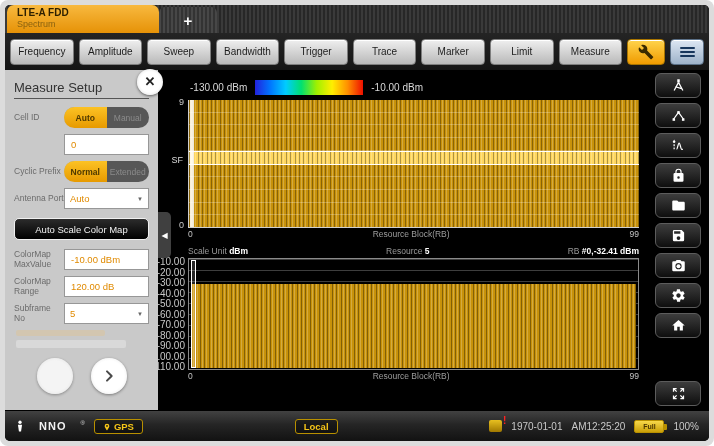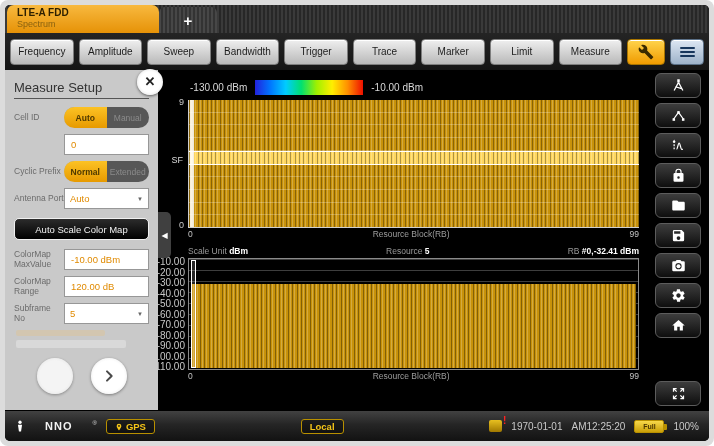--- a/index.html
+++ b/index.html
@@ -89,21 +89,21 @@
   .lc-mark{position:absolute;left:2px;top:1px;bottom:1px;width:5px;border:1px solid #fff;background:rgba(255,255,255,.15);}
 
   
   .sidebar{width:62px;flex:0 0 62px;background:#000;display:flex;flex-direction:column;align-items:center;padding:3px 0 4px 0;gap:5px;}
   .sbtn{width:46px;height:25px;flex:0 0 25px;background:linear-gradient(#3d3d3d,#0e0e0e);border:1px solid #5c5c5c;border-radius:6px;display:flex;align-items:center;justify-content:center;cursor:pointer;}
   .sbtn svg{width:15px;height:15px;}
   .sspace{flex:1;}
 
   
   .statusbar{height:31px;flex:0 0 31px;background:linear-gradient(#424242,#252525 45%,#121212);display:flex;align-items:center;gap:9px;padding:0 10px;border-top:1px solid #000;}
-  .logo{display:flex;gap:20px;color:#f2f2f2;}
+  .logo{display:flex;gap:14px;color:#f2f2f2;}
   .logo b{font-size:11px;letter-spacing:1px;}
   .logo sup{font-size:6px;color:#ddd;}
   .badge{display:flex;align-items:flex-end;gap:3px;border:1px solid #b89000;border-radius:3px;padding:1px 8px;background:rgba(0,0,0,.35);color:#f5c518;font-size:9.5px;font-weight:bold;cursor:pointer;}
   .sb-sp{flex:1;}
   .alert{width:13px;height:12px;background:linear-gradient(#e8c020,#a07800);border-radius:2px;position:relative;cursor:pointer;}
   .alert::after{content:"!";position:absolute;top:-5px;right:-4px;color:#ff2222;font-weight:bold;font-size:10px;}
   .dt{font-size:10px;color:#c9c9c9;}
   .batt{width:30px;height:13px;border:1px solid #b89000;border-radius:2px;background:linear-gradient(#f8d84a,#caa008);display:flex;align-items:center;justify-content:center;position:relative;}
   .batt span{font-size:7px;font-weight:bold;color:#4a3500;}
   .batt::after{content:"";position:absolute;right:-4px;top:3px;width:3px;height:6px;background:#b89000;border-radius:0 1px 1px 0;}

